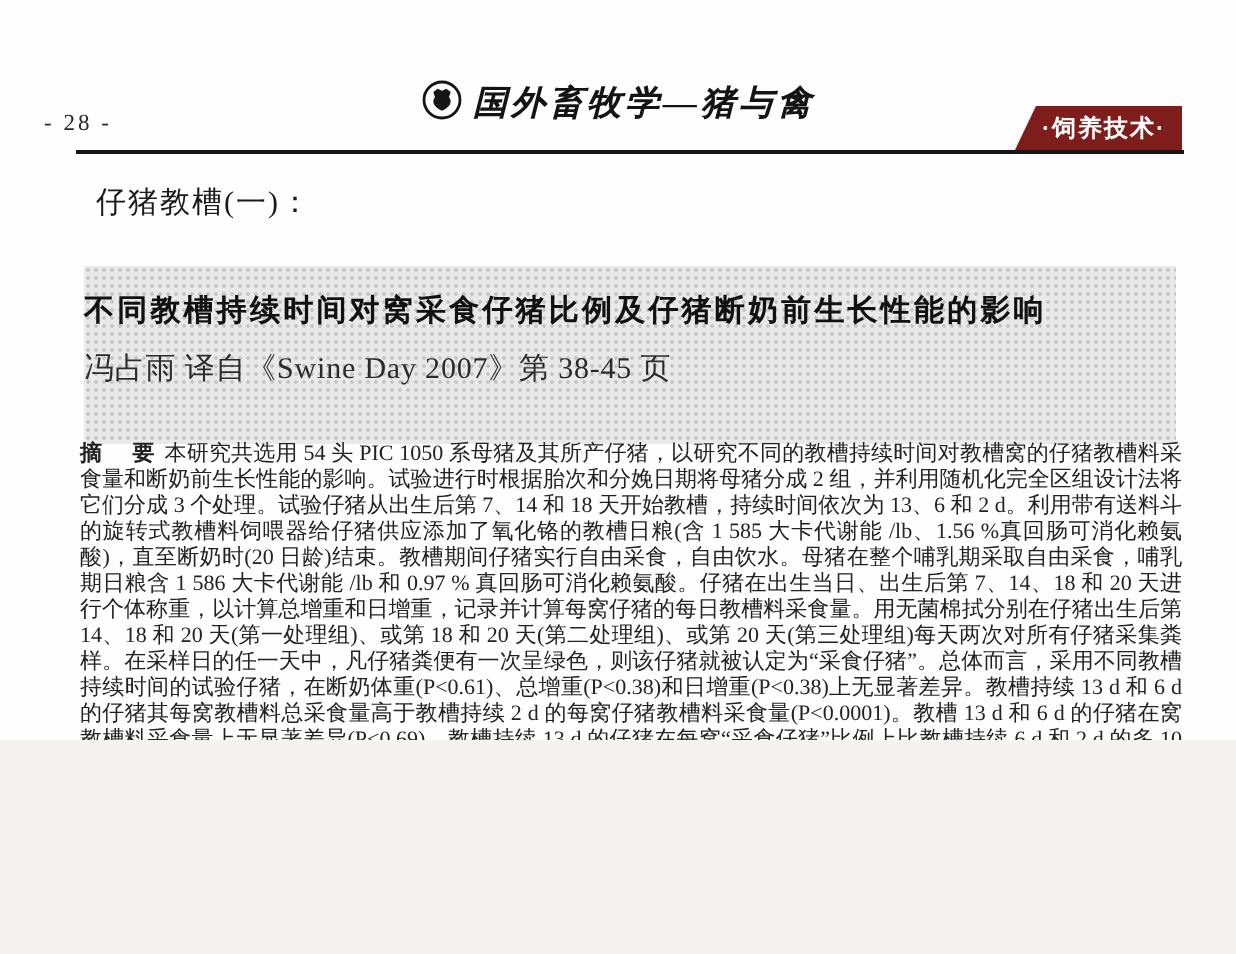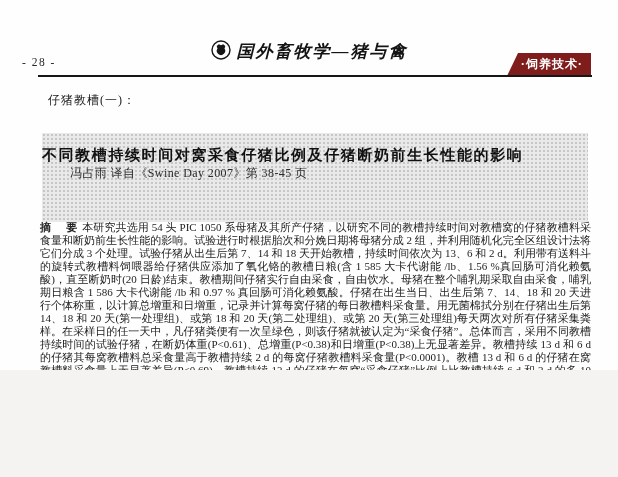--- a/index.html
+++ b/index.html
@@ -40,36 +40,37 @@
     clip-path: polygon(11px 0, 100% 0, 100% 100%, 0 100%);
     font-family: "Liberation Sans", "DejaVu Sans", sans-serif;
   }
   .rule {
     position: absolute; left: 38px; right: 26px; top: 75px;
     border-top: 2px solid #161616;
   }
   
   .series {
     position: absolute; left: 48px; top: 92px;
-    font-size: 12px; color: #1a1a1a; letter-spacing: 1px;
+    font-size: 15px; color: #1a1a1a; letter-spacing: 1px;
   }
   
   .titlebox {
     position: absolute; left: 42px; right: 30px; top: 133px; height: 89px;
     background-color: #e9e9e9;
     background-image: radial-gradient(#c6c6c6 0.9px, transparent 1px);
     background-size: 4px 4px;
   }
   .title {
     padding-top: 13px;
     font-size: 15px; font-weight: bold; letter-spacing: 1.6px;
     color: #111;
   }
   .byline {
-    font-size: 12px; letter-spacing: 0.4px; color: #2b2b2b; padding-left: 28px;
+    margin-top: 10px;
+    font-size: 15px; letter-spacing: 0.4px; color: #2b2b2b;
   }
   .proof {
     margin-top: 7px;
     font-size: 11px; letter-spacing: 2px; color: #222;
   }
   
   .abstract {
     position: absolute; left: 40px; right: 27px; top: 221px;
     font-size: 11px; line-height: 13px;
     text-align: justify; text-justify: inter-ideograph;

